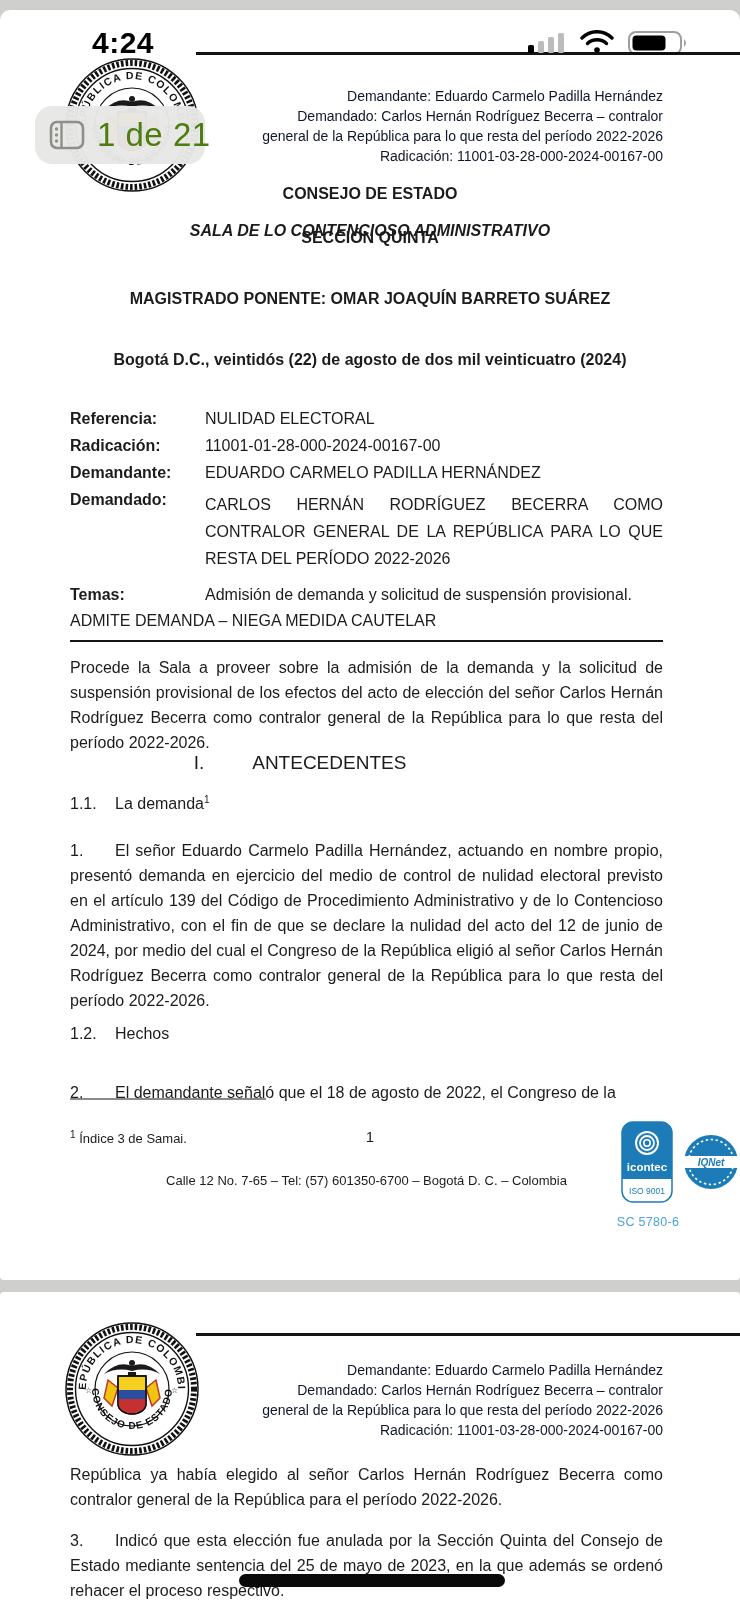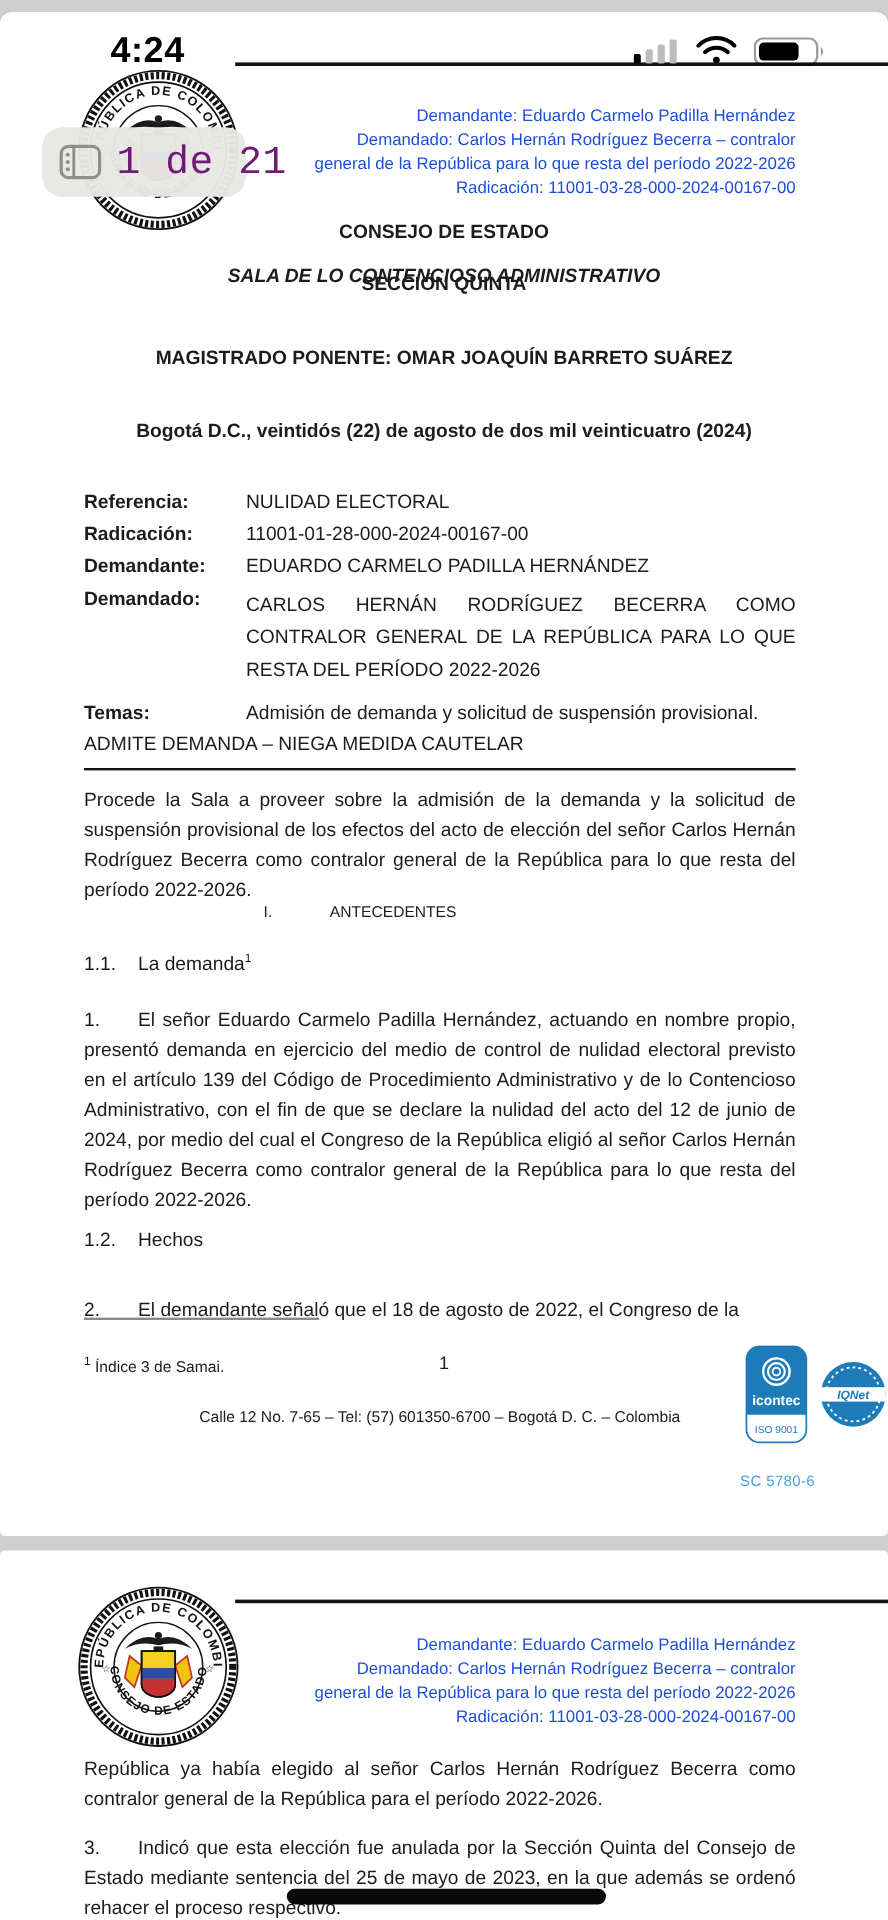--- a/index.html
+++ b/index.html
@@ -8,21 +8,21 @@
     background:#cfcfcd;
     font-family:"Liberation Sans","DejaVu Sans",sans-serif;
     color:#1c1c1c;
     -webkit-font-smoothing:antialiased;
   }
   .page{position:absolute;left:0;width:740px;background:#ffffff;}
   #page1{top:10px;height:1270px;border-radius:10px 10px 4px 4px;}
   #page2{top:1292px;height:308px;border-radius:4px 4px 0 0;}
   .abs{position:absolute;}
   
-  .doc-small{font-size:14px;line-height:20px;color:#1d4ed8;}
+  .doc-small{font-size:14px;line-height:20px;color:#0f172a;}
   .hdr-block{right:77px;top:86px;width:480px;text-align:right;}
   .center{text-align:center;}
   .bold{font-weight:normal;}
   .body-txt{font-size:16px;line-height:25px;text-align:justify;}
   .title-line{font-size:16px;line-height:22px;font-weight:bold;text-align:center;width:740px;left:0;}
   .col{left:70px;width:593px;}
   .lbl{font-weight:bold;}
   .pnum{display:inline-block;min-width:45px;}
   .ref-row{left:70px;width:593px;font-size:16px;}
   .ref-row .lbl{position:absolute;left:0;text-align:center;}
@@ -34,24 +34,24 @@
   .footer-txt{font-size:13px;line-height:22px;text-align:center;}
   sup{font-size:10px;vertical-align:super;line-height:0;}
   
   #time{left:92px;top:26px;font-size:30px;font-weight:bold;letter-spacing:.5px;color:#000;}
   
   #pill{
     left:35px;top:106px;width:170px;height:58px;border-radius:17px;
     background:rgba(231,231,229,.97);display:flex;align-items:center;gap:12px;
     padding:0 14px;box-sizing:border-box;
   }
-  #pill .pill-label{font-size:33px;color:#701a75;letter-spacing:.5px;white-space:nowrap;font-family:Liberation Mono, monospace;}
+  #pill .pill-label{font-size:33px;color:#4d7c0f;letter-spacing:.5px;white-space:nowrap;}
   
   #home-indicator{left:239px;top:1574px;width:266px;height:13px;border-radius:7px;background:#0a0a0a;}
-  .sc-code{font-size:12.5px;color:#4ba1d9;letter-spacing:.3px;margin-top:12px;}
+  .sc-code{font-size:12.5px;color:#4ba1d9;letter-spacing:.3px;}
   .seal-slot svg{display:block;}
 </style>
 </head>
 <body>
 
 <div class="page" id="page1"></div>
 
 <div class="abs seal-slot" style="left:62px;top:54px;">
   <svg width="140" height="142" viewBox="0 0 140 142">
     <circle cx="70" cy="71" r="66" fill="#ffffff" stroke="#111" stroke-width="1.5"></circle>
@@ -122,21 +122,21 @@
 <div class="abs ref-row" style="top:586px;">
   <span class="lbl">Temas:</span>
   <span class="val">Admisión de demanda y solicitud de suspensión provisional.</span>
 </div>
 
 <div class="abs col bold" style="top:612px;font-size:16px;">ADMITE DEMANDA – NIEGA MEDIDA CAUTELAR</div>
 <div class="abs rule" style="left:70px;top:640px;width:593px;"></div>
 
 <div class="abs col body-txt" style="top:655px;">Procede la Sala a proveer sobre la admisión de la demanda y la solicitud de suspensión provisional de los efectos del acto de elección del señor Carlos Hernán Rodríguez Becerra como contralor general de la República para lo que resta del período 2022-2026.</div>
 
-<div class="abs center bold" style="left:0;top:752px;width:600px;font-size:13px;">
+<div class="abs center bold" style="left:0;top:752px;width:600px;font-size:19px;">
   <span>I.</span><span style="display:inline-block;width:48px;"></span><span>ANTECEDENTES</span>
 </div>
 
 <div class="abs col bold" style="top:795px;font-size:16px;">
   <span class="pnum">1.1.</span><span>La demanda</span><sup>1</sup>
 </div>
 
 <div class="abs col body-txt" style="top:838px;">
   <span class="pnum">1.</span><span>El señor Eduardo Carmelo Padilla Hernández, actuando en nombre propio, presentó demanda en ejercicio del medio de control de nulidad electoral previsto en el artículo 139 del Código de Procedimiento Administrativo y de lo Contencioso Administrativo, con el fin de que se declare la nulidad del acto del 12 de junio de 2024, por medio del cual el Congreso de la República eligió al señor Carlos Hernán Rodríguez Becerra como contralor general de la República para lo que resta del período 2022-2026.</span>
 </div>

